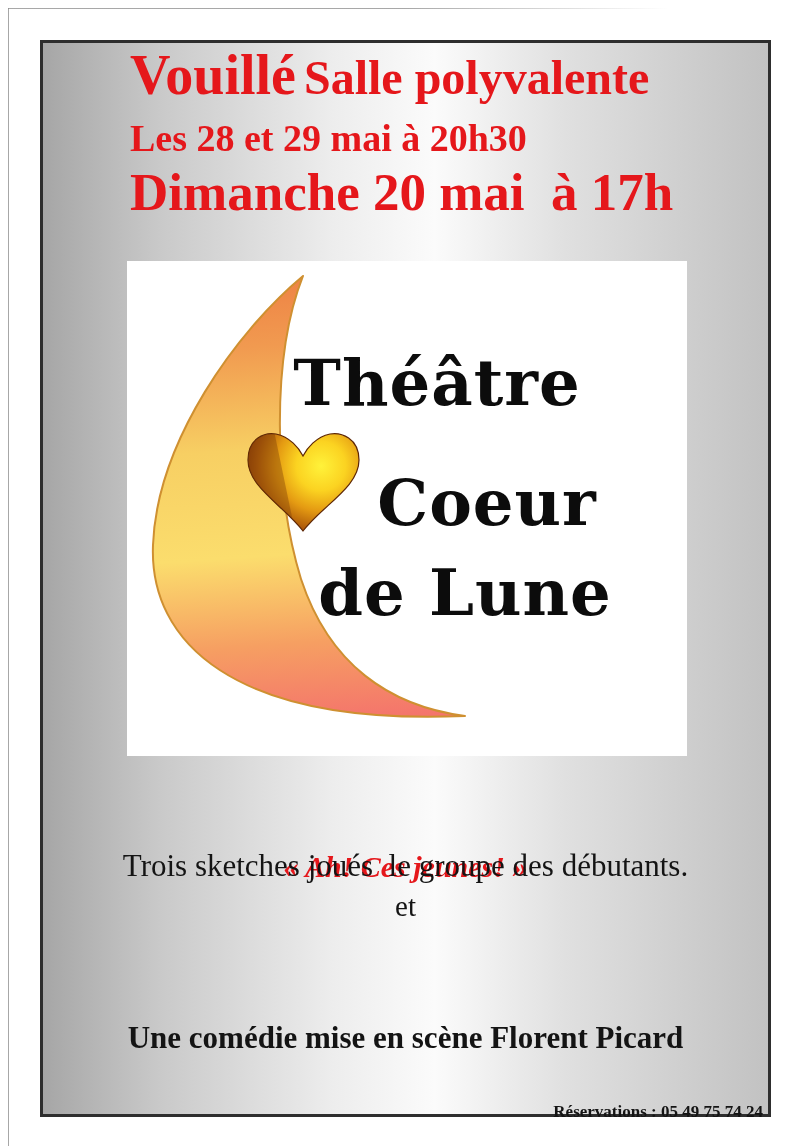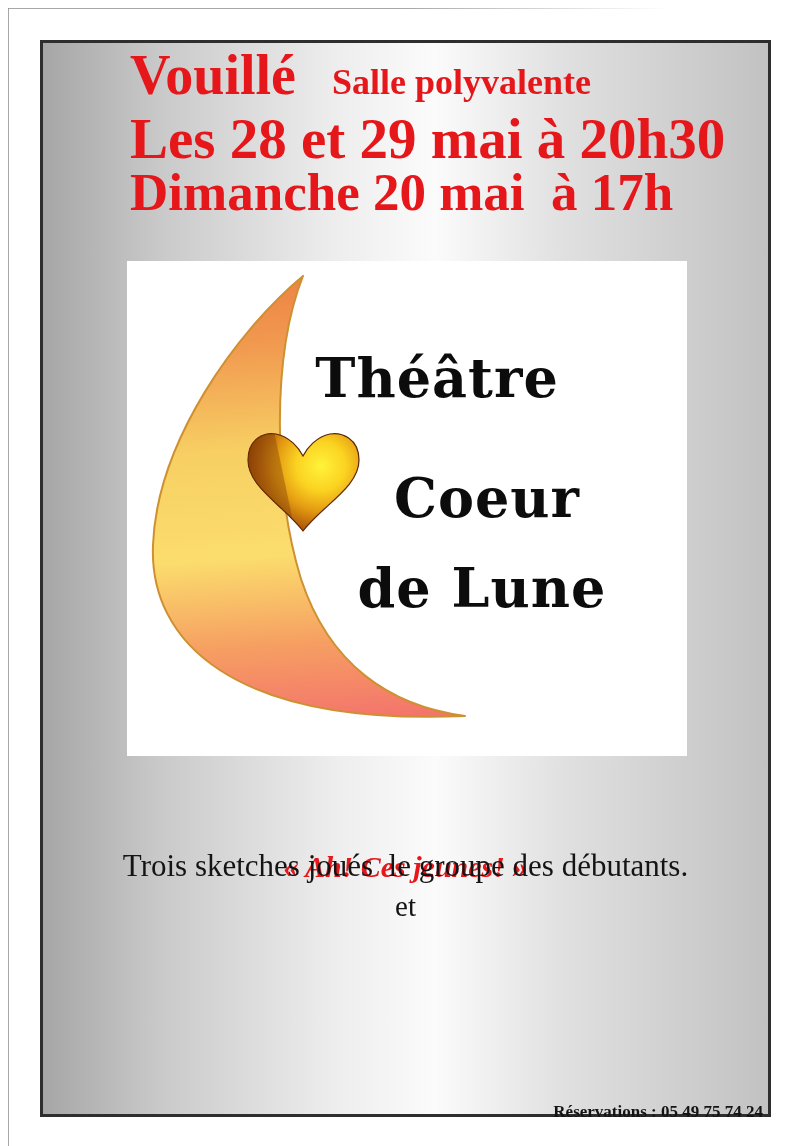--- a/index.html
+++ b/index.html
@@ -26,38 +26,38 @@
     width:725px;height:1071px;
     border:3px solid #2e2e2e;
     background:linear-gradient(90deg,#a6a6a6 0%,#c9c9c9 16%,#ededed 40%,#fbfbfb 54%,#e0e0e0 72%,#c2c2c2 100%);
   }
   .poster *{white-space:pre;}
   .hdr{
     position:absolute;left:87px;
     color:#e5171b;font-weight:700;line-height:1;
   }
   .hdr-1{top:4px;font-size:56px;}
-  .hdr-venue{font-size:36px;margin-left:36px;}
-  .hdr-2{top:67px;font-size:57px;}
+  .hdr-venue{font-size:48px;margin-left:8px;}
+  .hdr-2{top:76px;font-size:38px;}
   .hdr-3{top:123px;font-size:53px;}
 
   .logo-box{
     position:absolute;left:84px;top:218px;width:560px;height:495px;
     background:#ffffff;white-space:normal;
   }
   .logo-svg{position:absolute;left:0;top:0;}
   .logo-text{
     position:absolute;width:560px;text-align:center;
     font-family:"DejaVu Serif","Liberation Serif",serif;
-    font-weight:700;color:#0c0c0c;font-size:54px;line-height:1;
+    font-weight:700;color:#0c0c0c;font-size:64px;line-height:1;
     letter-spacing:1px;
   }
   .logo-line1{top:90px;left:30px;}
   .logo-line2{top:210px;left:80px;}
-  .logo-line3{top:300px;left:75px;}
+  .logo-line3{top:300px;left:58px;}
 
   .centered{position:absolute;left:0;width:100%;text-align:center;line-height:1.05;}
   .red-title{color:#e5171b;font-weight:700;font-style:italic;}
   .red-title-1{top:808px;font-size:30px;}
   .red-title-2{top:872px;font-size:41px;}
   .black-line{color:#141414;font-weight:400;}
   .black-line-1{top:806px;font-size:31px;top:807px;}
   .sep-et{top:848px;font-size:29px;}
   .desc-block{top:917px;font-size:31px;line-height:31px;color:#141414;font-weight:700;}
   .footer{
@@ -115,20 +115,21 @@
     </svg>
     <div class="logo-text logo-line1">Théâtre</div>
     <div class="logo-text logo-line2">Coeur</div>
     <div class="logo-text logo-line3">de Lune</div>
   </div>
 
   <div class="centered red-title red-title-1">« Ah! Ces jeunes! »</div>
   <div class="centered black-line black-line-1">Trois sketches joués  le groupe des débutants.</div>
   <div class="centered black-line sep-et">et</div>
   <div class="centered desc-block">
+    <div>Une comédie mise en scène Florent Picard</div>
     
   </div>
 
   <div class="footer">
     <div>Réservations : 05 49 75 74 24</div>
     
   </div>
 
 </div>
 

